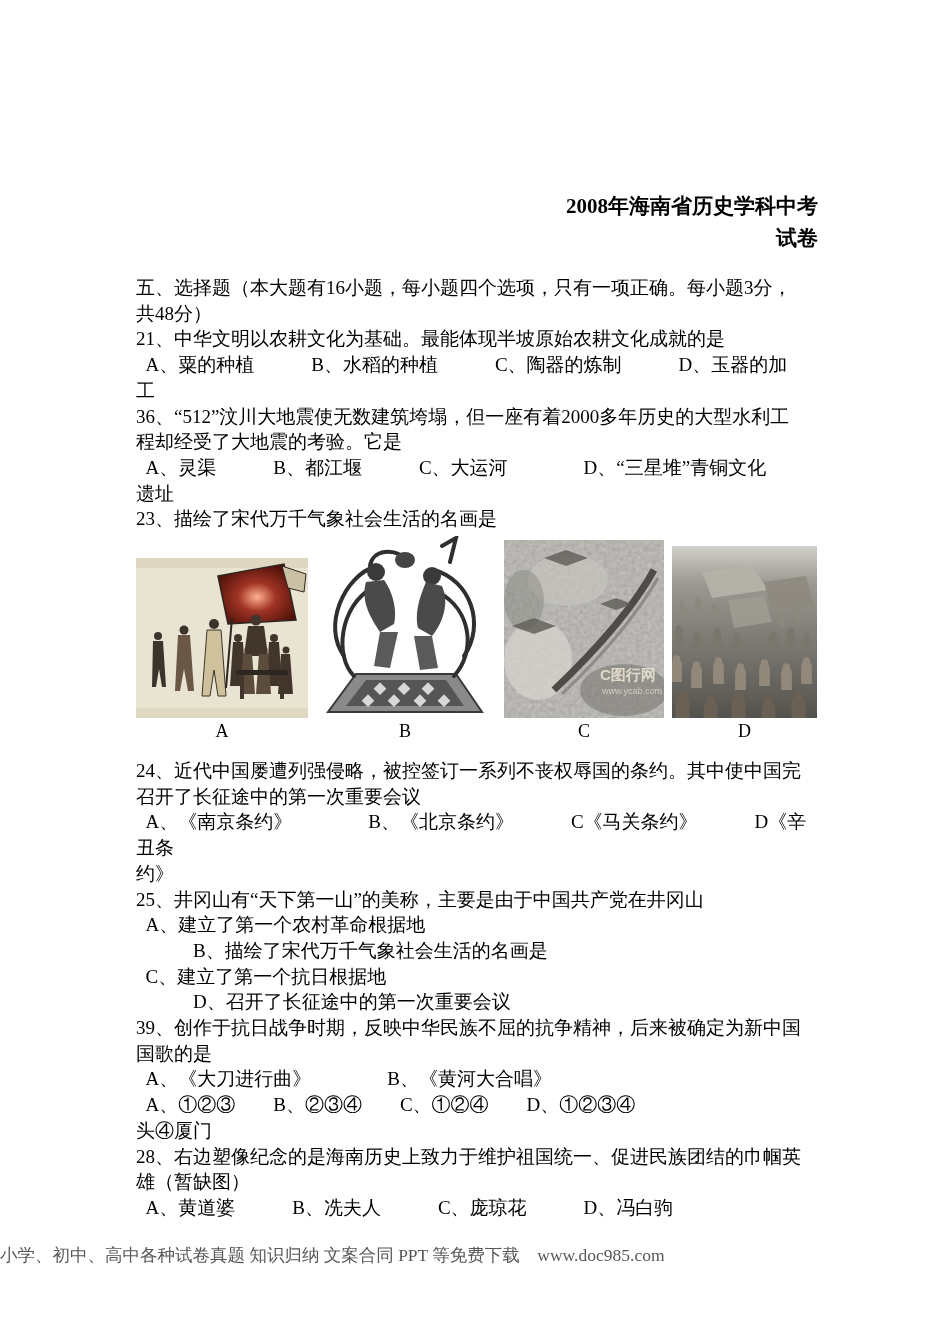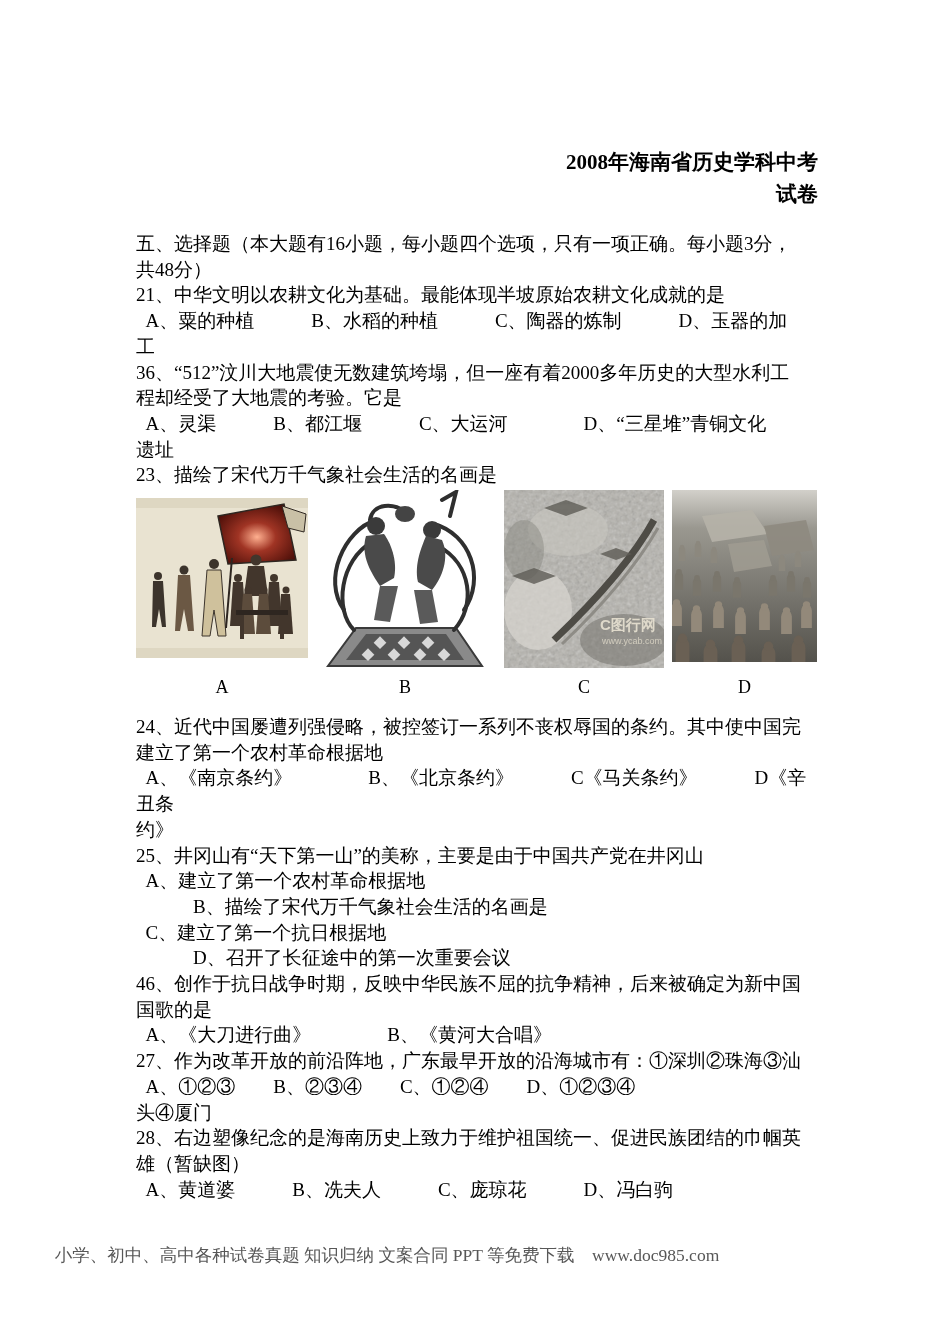--- a/index.html
+++ b/index.html
@@ -15,31 +15,31 @@
     position:absolute;
     left:136px; top:146px;
     width:682px;
   }
   .title-line {
     font-size:21px;
     font-weight:bold;
     line-height:32px;
     white-space:pre-wrap;
   }
-  .title-right { text-align:right; }
+  .title-right { text-align:right;margin-top:44px; }
   .title-left  { text-align:right; margin-bottom:21px; }
   .doc-line {
     font-size:19px;
     line-height:25.7px;
     white-space:pre-wrap;
   }
   
   .figure-row {
     display:flex;
-    align-items:flex-start;
+    align-items:flex-end;
     margin-top:2px;
     height:184px;
   }
   .fig-a { width:172px; margin-top:8px; }
   .fig-b { width:182px; margin-left:6px; }
   .fig-c { width:160px; margin-left:8px; }
   .fig-d { width:145px; margin-left:8px; }
   .fig-box svg { display:block; }
   .figure-labels {
     display:flex;
@@ -49,21 +49,21 @@
   }
   .figure-labels .lbl { text-align:center; }
   .lbl-a { width:172px; }
   .lbl-b { width:182px; margin-left:6px; }
   .lbl-c { width:160px; margin-left:8px; }
   .lbl-d { width:145px; margin-left:8px; }
   .footer {
     position:absolute;
     left:0; top:1243px;
     width:774px;
-    text-align:center;
+    text-align:left;
     font-size:17.5px;
     line-height:24px;
     color:#575757;
     white-space:pre-wrap;
   }
 </style>
 </head>
 <body>
 
 <div class="page">
@@ -260,35 +260,34 @@
     </div>
 
     <div class="figure-labels">
       <div class="lbl lbl-a">A</div>
       <div class="lbl lbl-b">B</div>
       <div class="lbl lbl-c">C</div>
       <div class="lbl lbl-d">D</div>
     </div>
 
     <div class="doc-line">24、近代中国屡遭列强侵略，被控签订一系列不丧权辱国的条约。其中使中国完</div>
-    <div class="doc-line">建立了第一个农村革命根据地</div>
+    <div class="doc-line">召开了长征途中的第一次重要会议</div>
     <div class="doc-line">  A、《南京条约》　　　　B、《北京条约》　　　C《马关条约》　　　D《辛丑条</div>
     <div class="doc-line">约》</div>
 
     <div class="doc-line">25、井冈山有“天下第一山”的美称，主要是由于中国共产党在井冈山</div>
     <div class="doc-line">  A、建立了第一个农村革命根据地</div>
     <div class="doc-line">　　　B、描绘了宋代万千气象社会生活的名画是</div>
     <div class="doc-line">  C、建立了第一个抗日根据地</div>
     <div class="doc-line">　　　D、召开了长征途中的第一次重要会议</div>
 
-    <div class="doc-line">46、创作于抗日战争时期，反映中华民族不屈的抗争精神，后来被确定为新中国</div>
+    <div class="doc-line">39、创作于抗日战争时期，反映中华民族不屈的抗争精神，后来被确定为新中国</div>
     <div class="doc-line">国歌的是</div>
     <div class="doc-line">  A、《大刀进行曲》　　　　B、《黄河大合唱》</div>
 
-    <div class="doc-line">27、作为改革开放的前沿阵地，广东最早开放的沿海城市有：①深圳②珠海③汕</div>
     <div class="doc-line">  A、①②③　　B、②③④　　C、①②④　　D、①②③④</div>
     <div class="doc-line">头④厦门</div>
 
     <div class="doc-line">28、右边塑像纪念的是海南历史上致力于维护祖国统一、促进民族团结的巾帼英</div>
     <div class="doc-line">雄（暂缺图）</div>
     <div class="doc-line">  A、黄道婆　　　B、冼夫人　　　C、庞琼花　　　D、冯白驹</div>
 
   </div>
 
   <div class="footer">小学、初中、高中各种试卷真题 知识归纳 文案合同 PPT 等免费下载　www.doc985.com</div>

